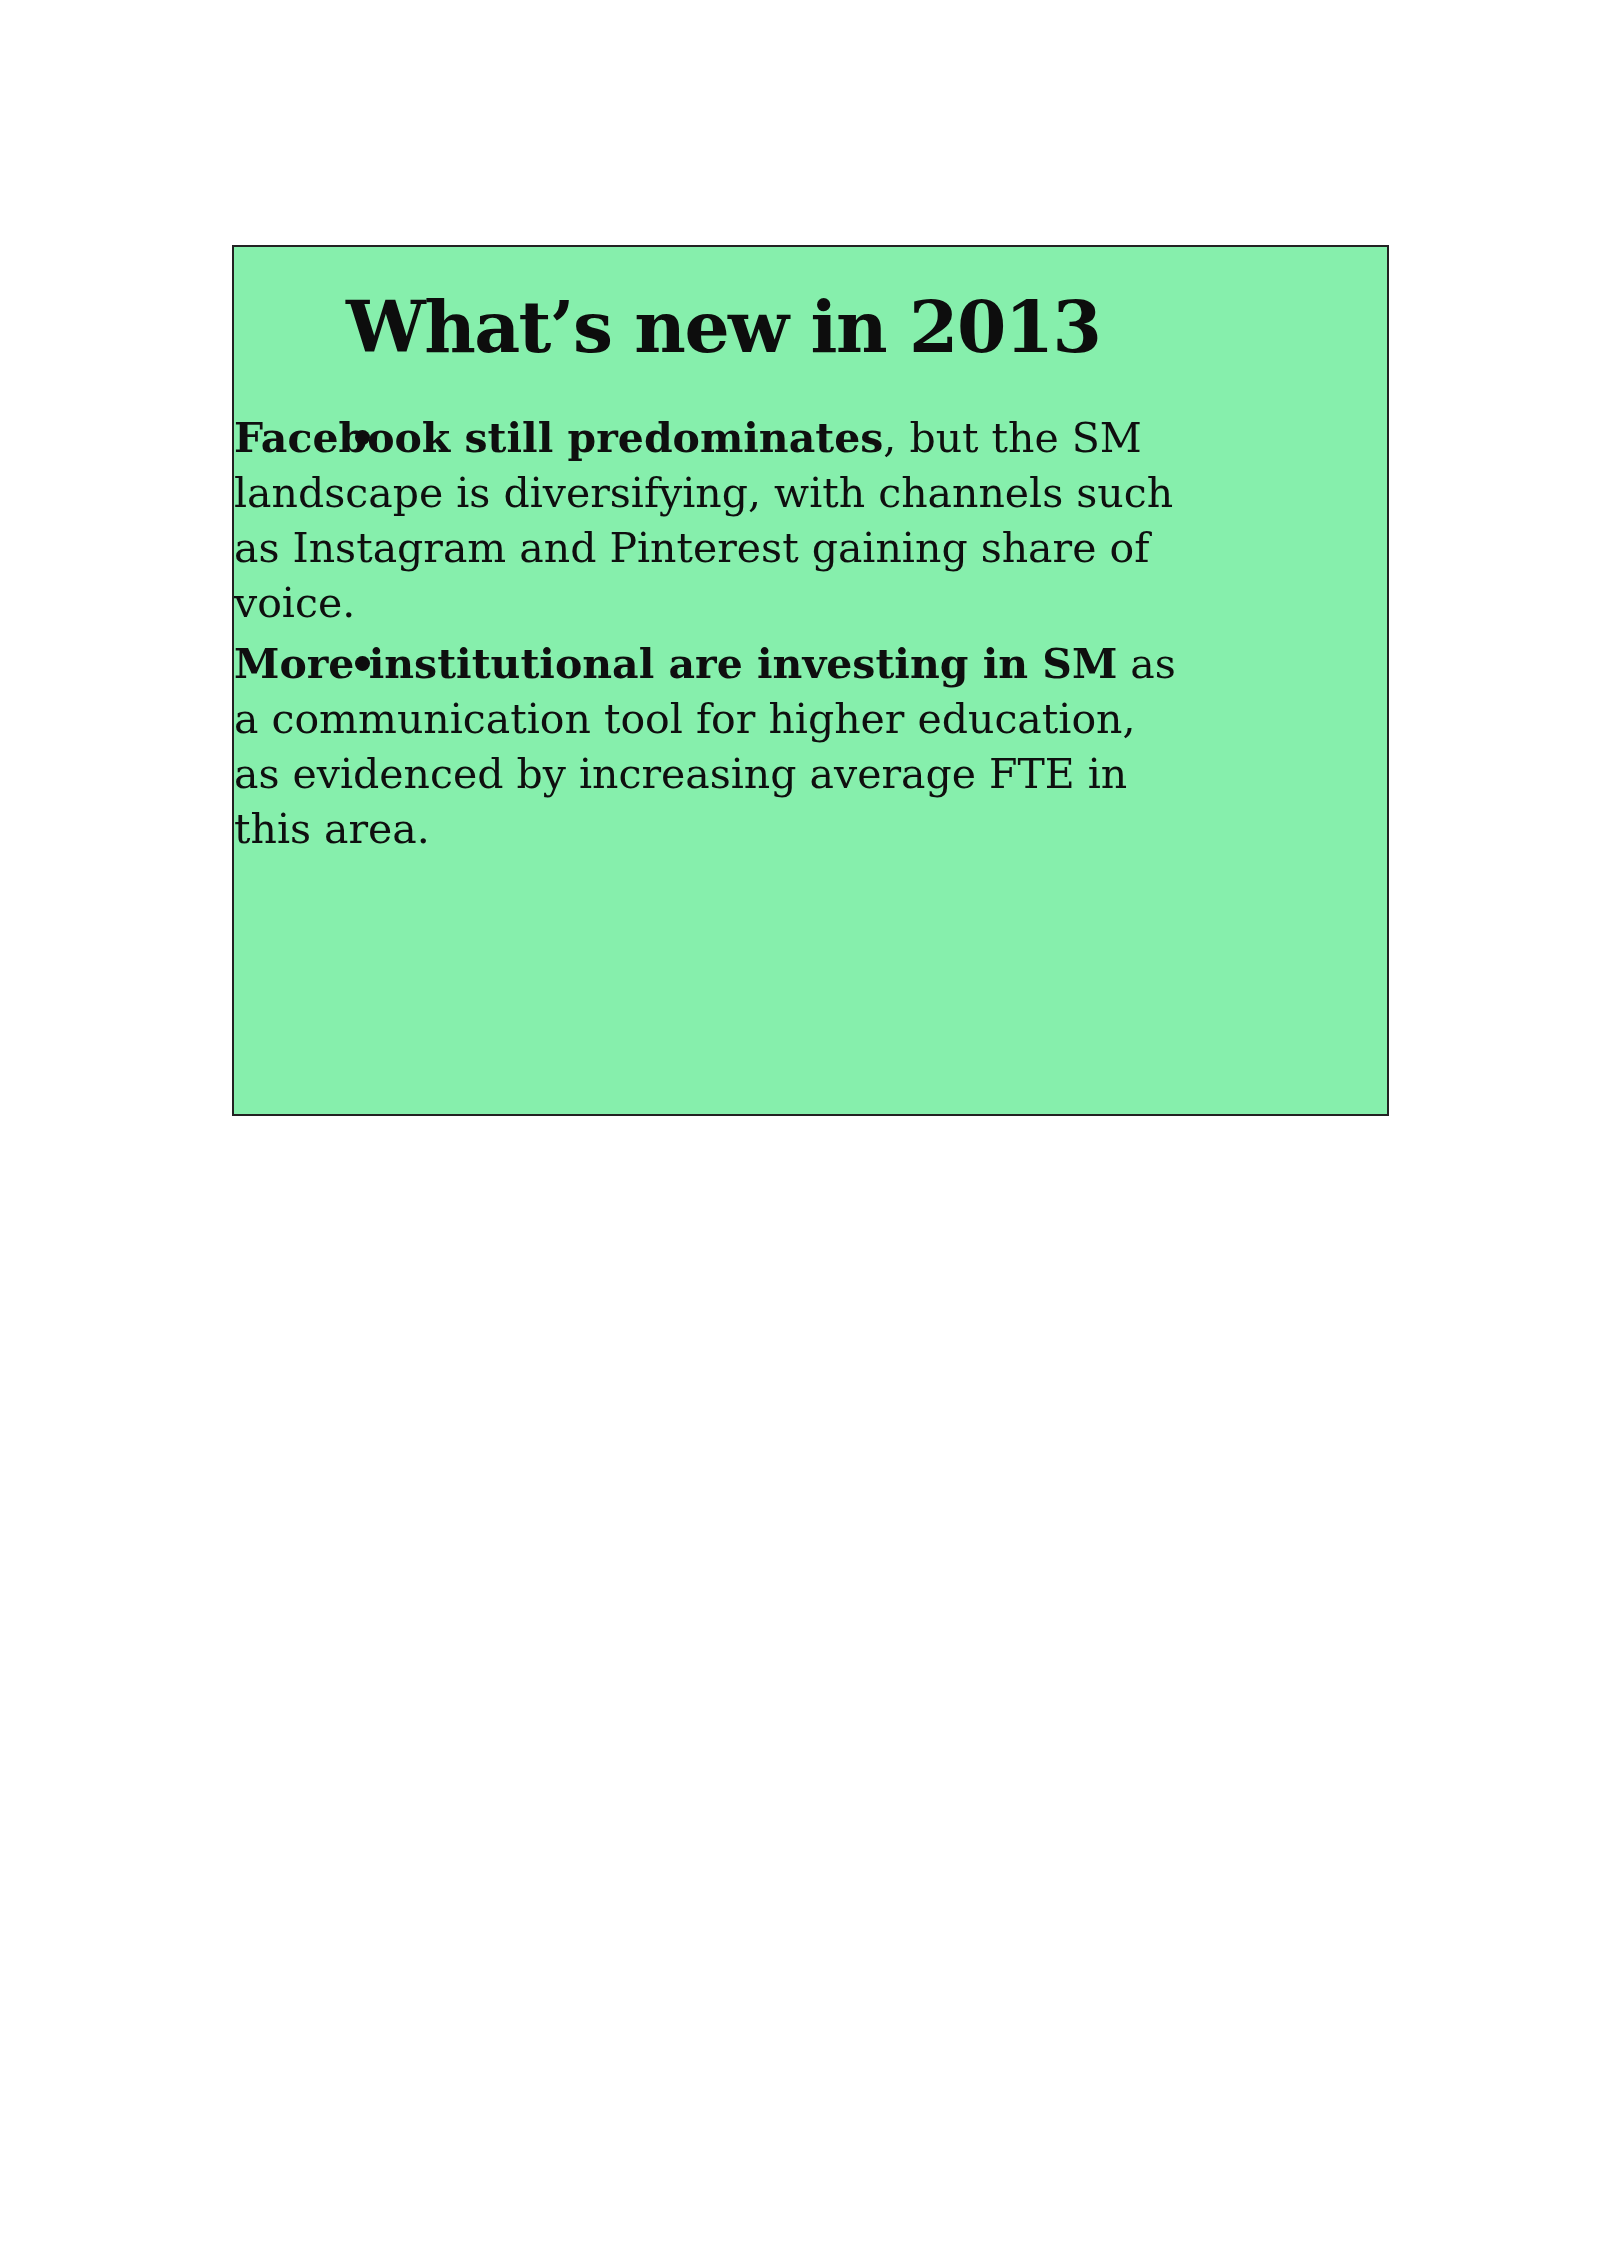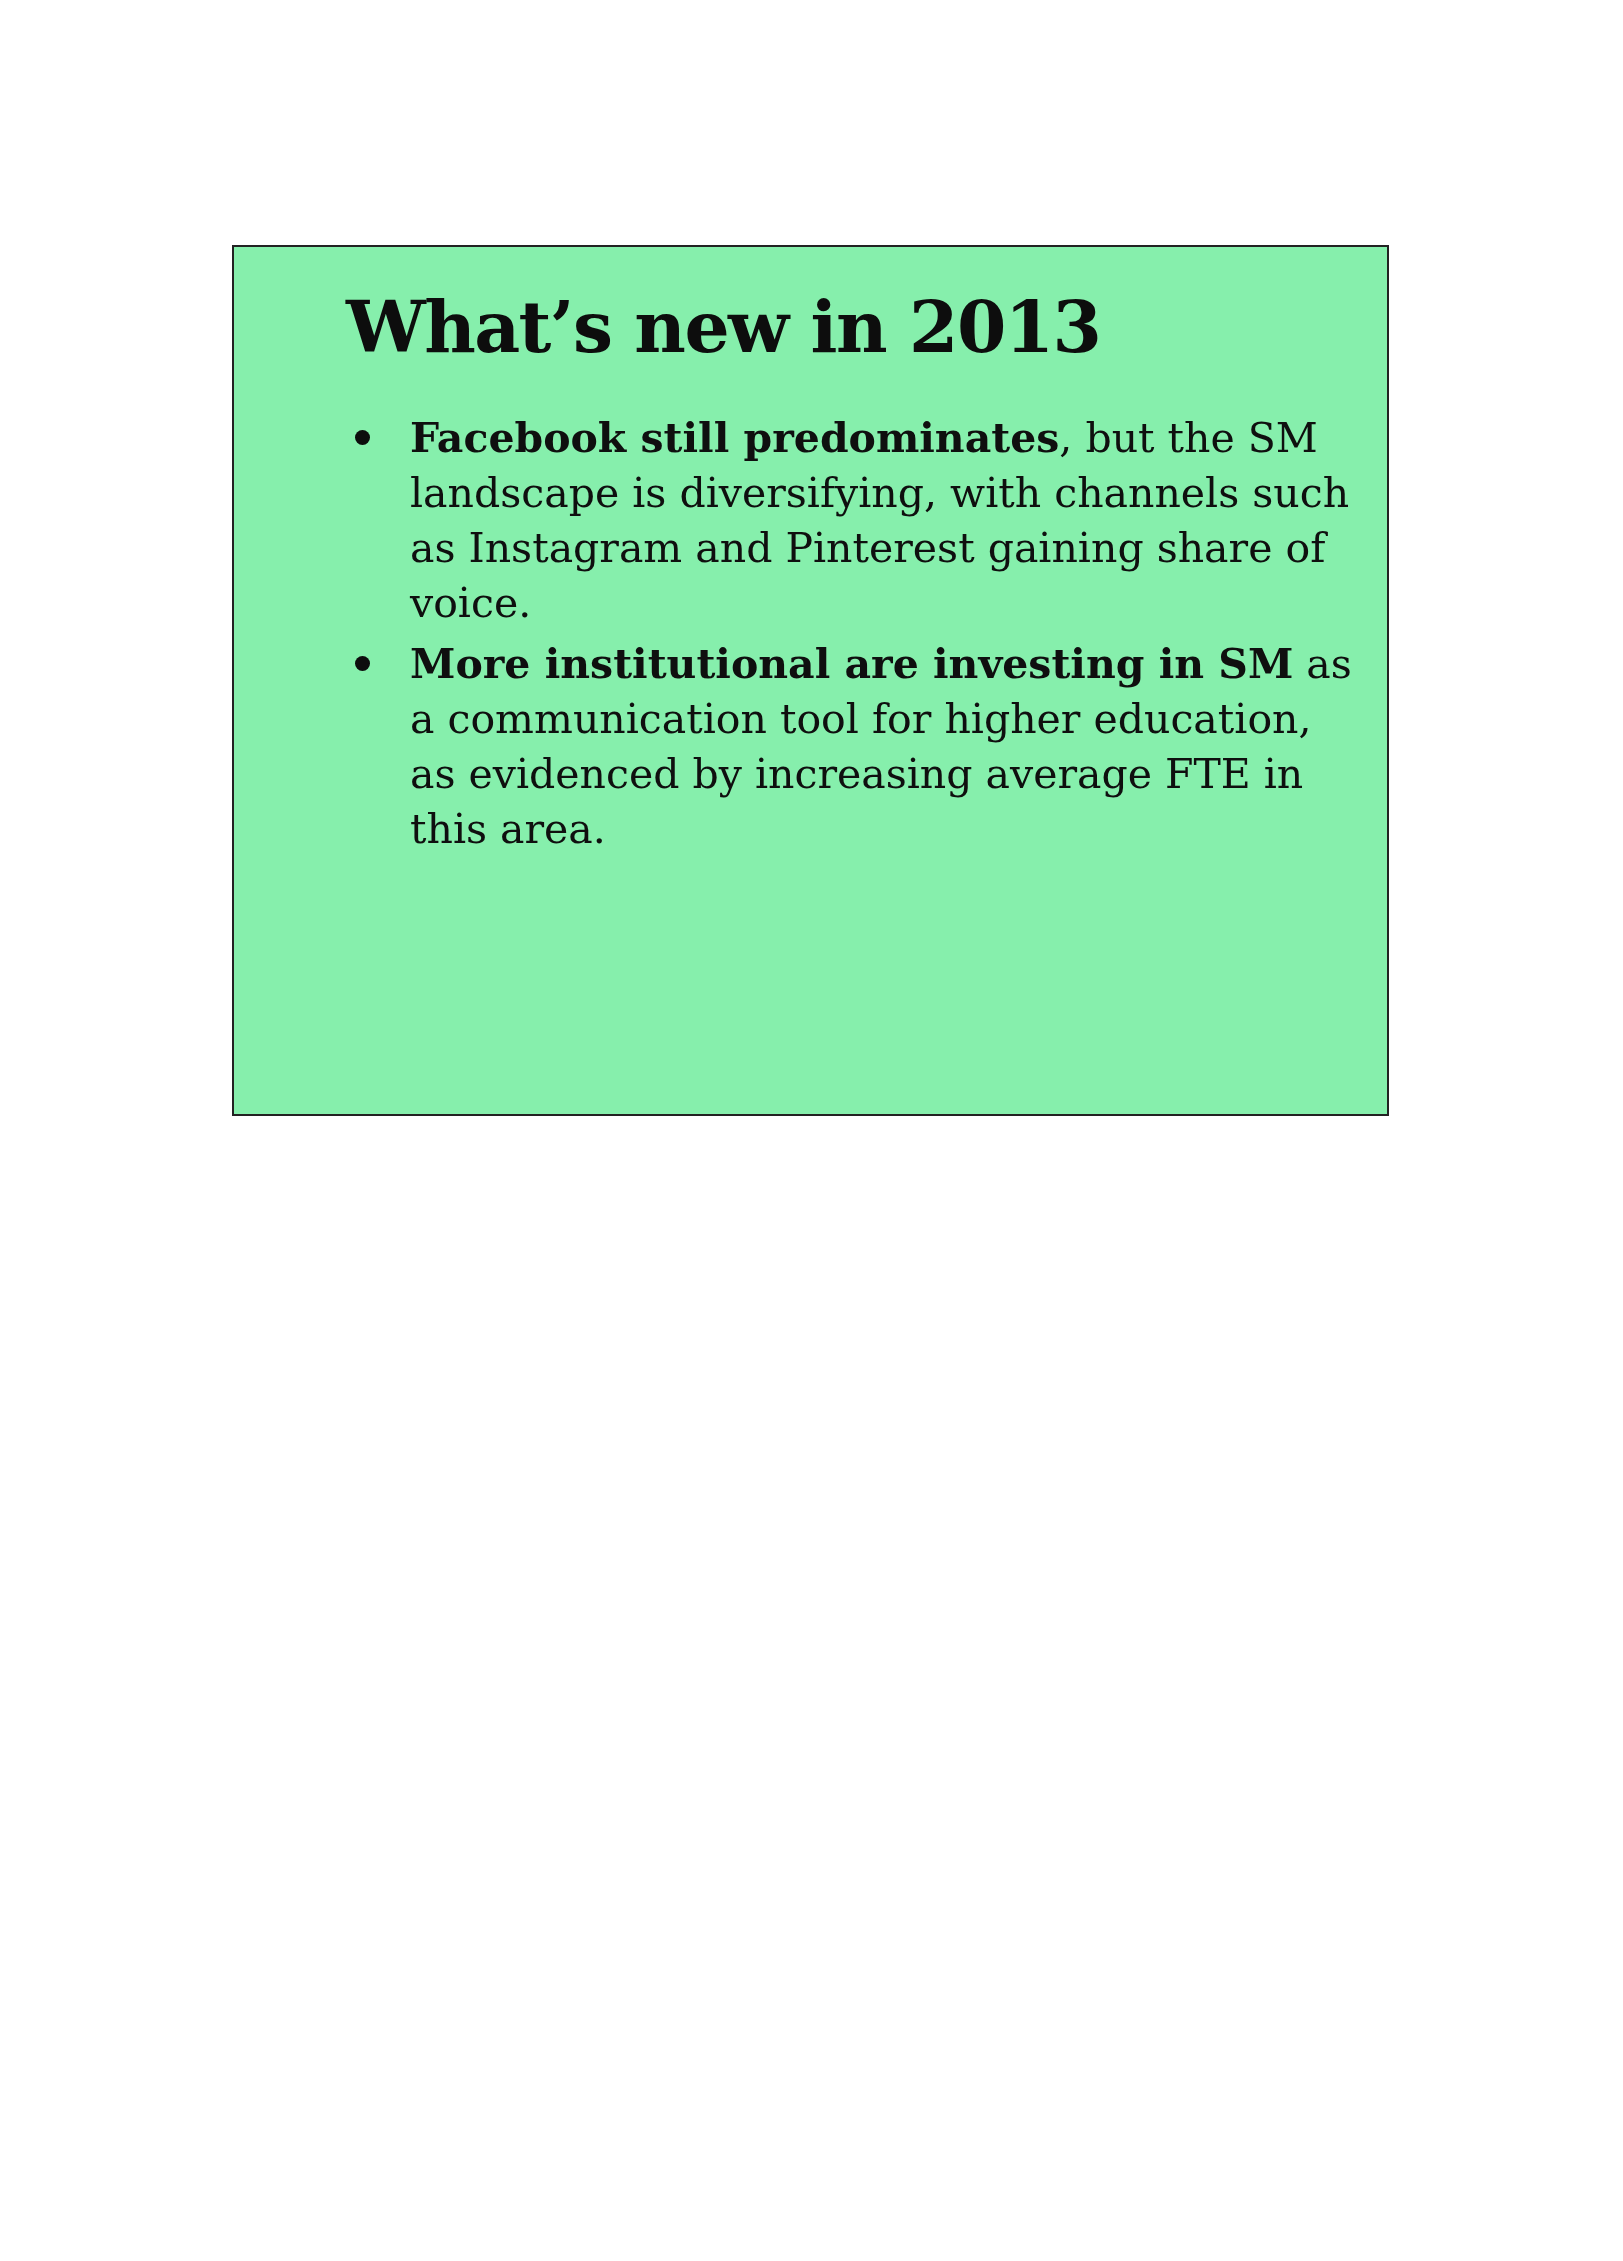--- a/index.html
+++ b/index.html
@@ -35,21 +35,20 @@
     white-space: nowrap;
   }
   .bullet-list {
     list-style: none;
     margin: 41px 0 0 0;
     padding: 0;
   }
   .bullet-item {
     position: relative;
     margin: 0 0 6.3px 0;
-    padding-left: 176px;
     width: 947px;
     box-sizing: content-box;
     font-size: 41px;
     line-height: 55px;
     color: #0f0f0f;
   }
   .bullet-dot {
     position: absolute;
     left: 121px;
     top: 19px;

